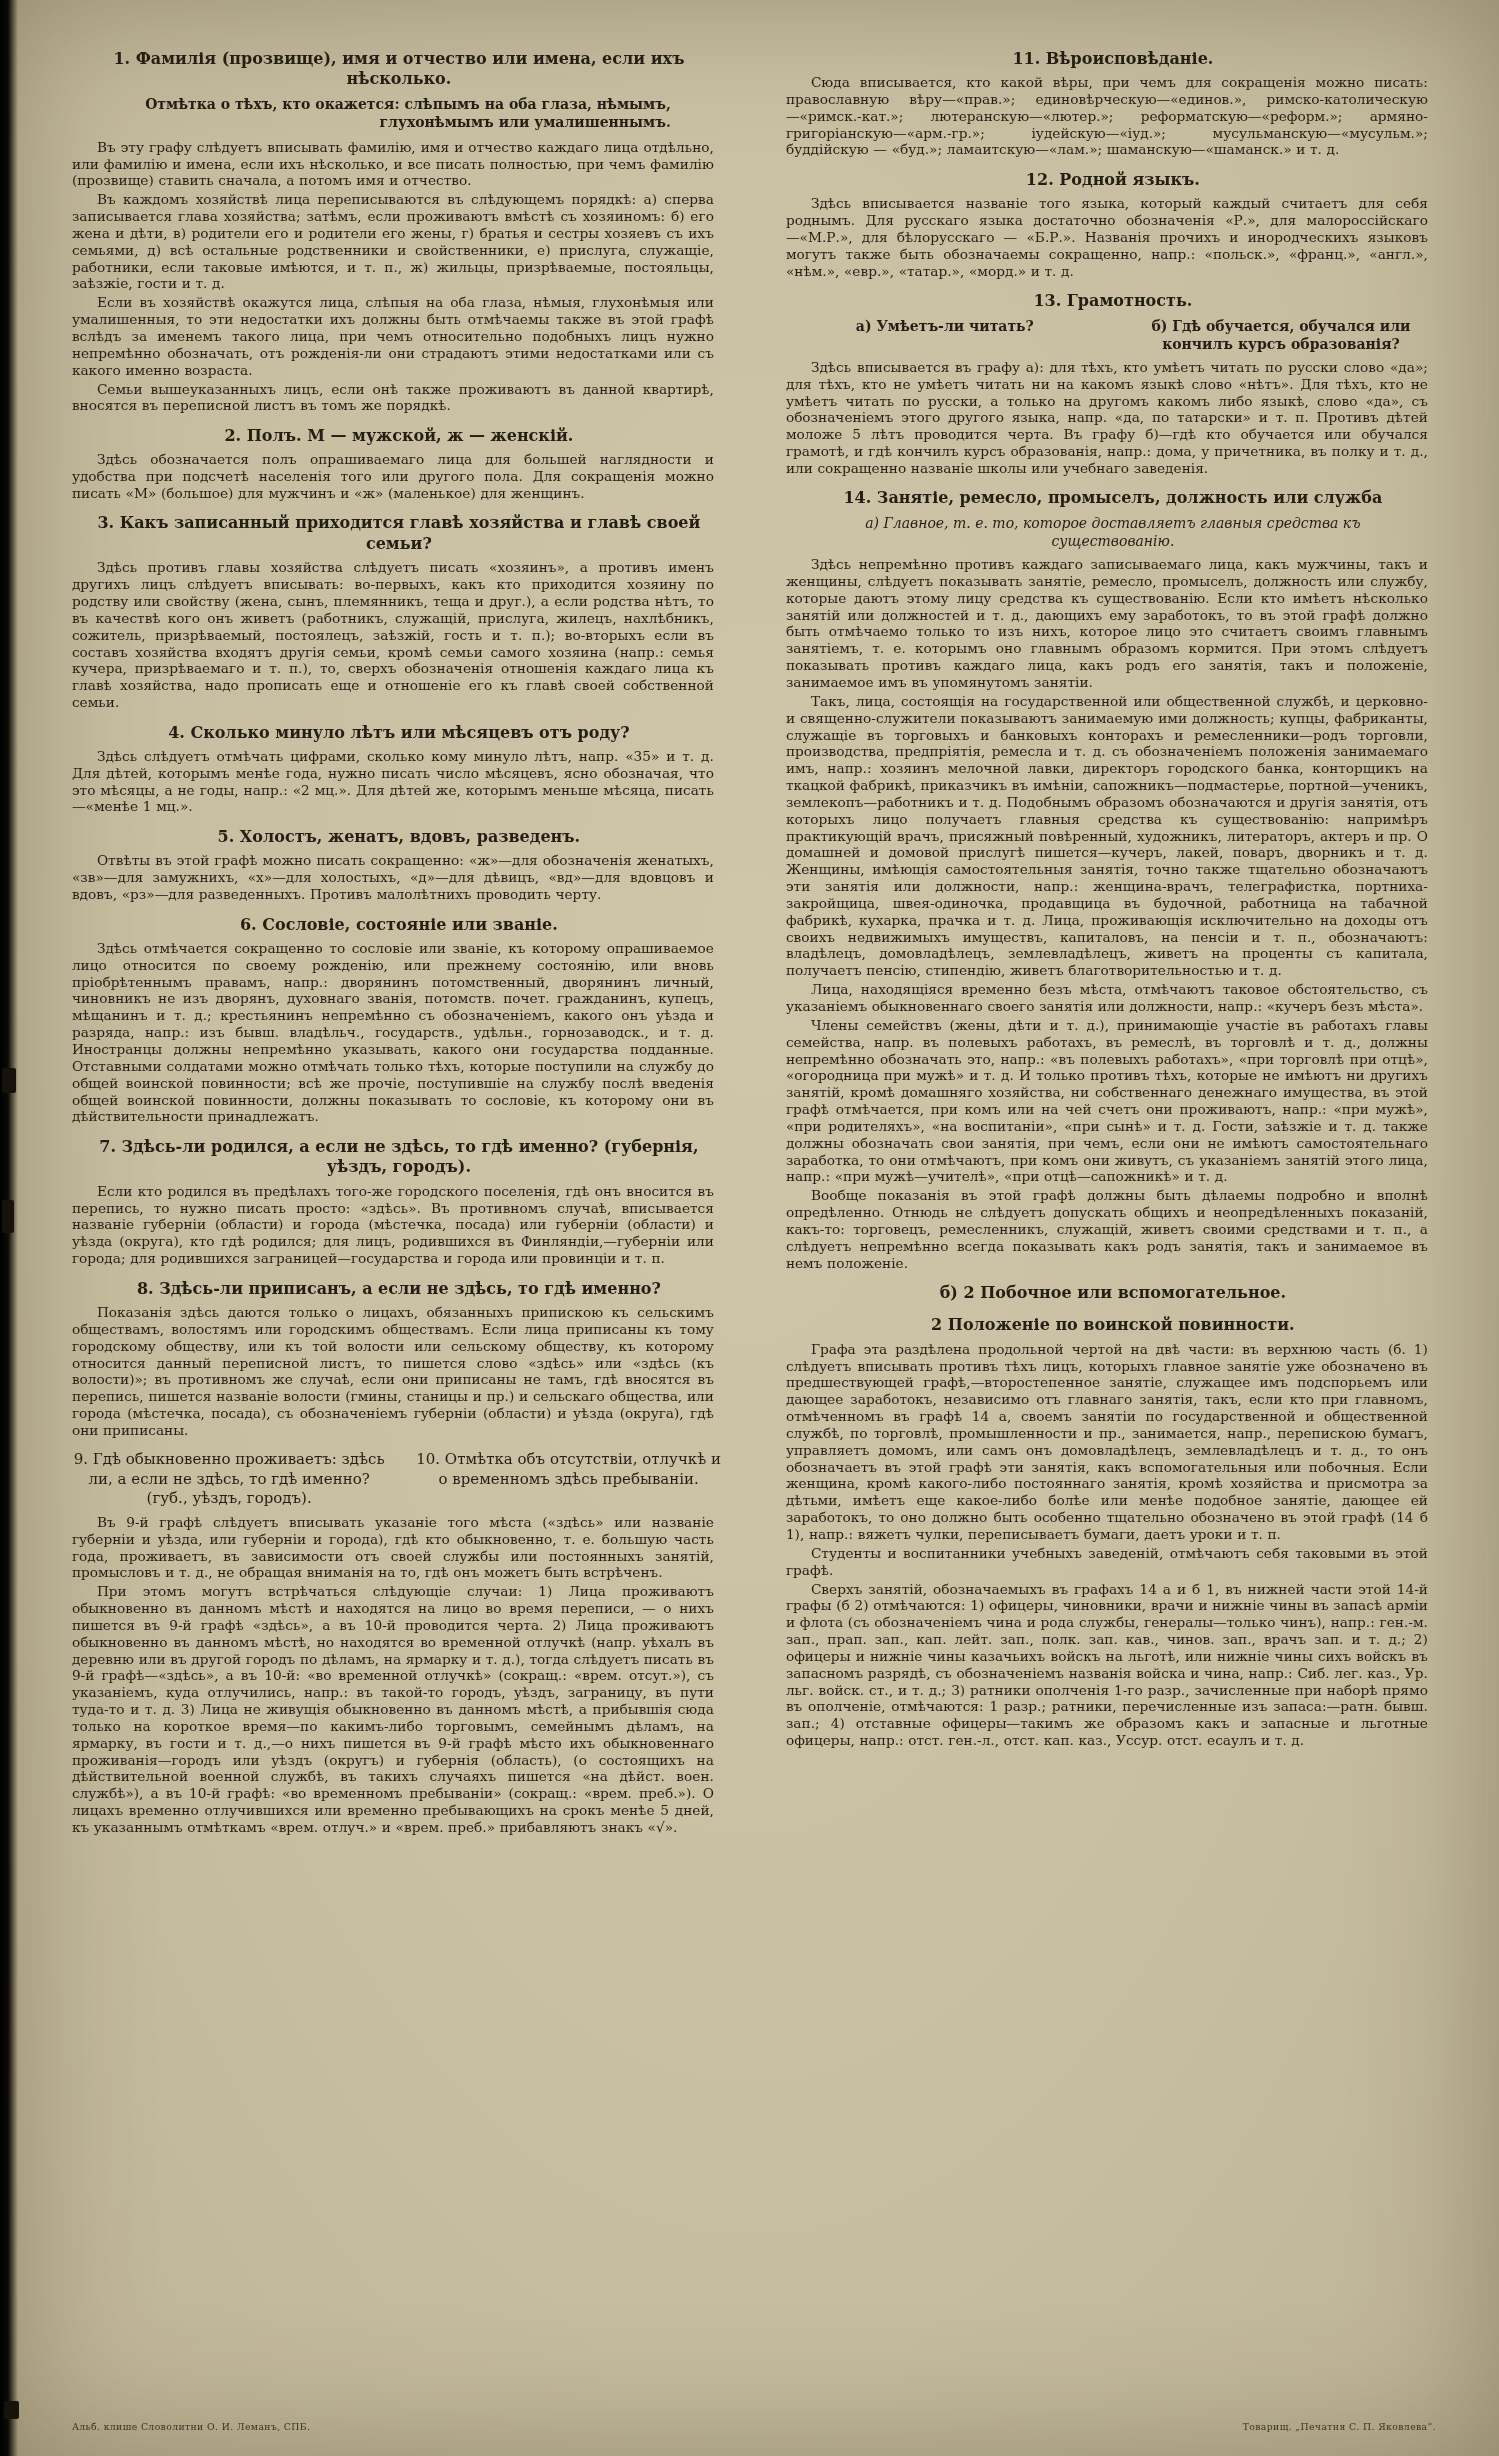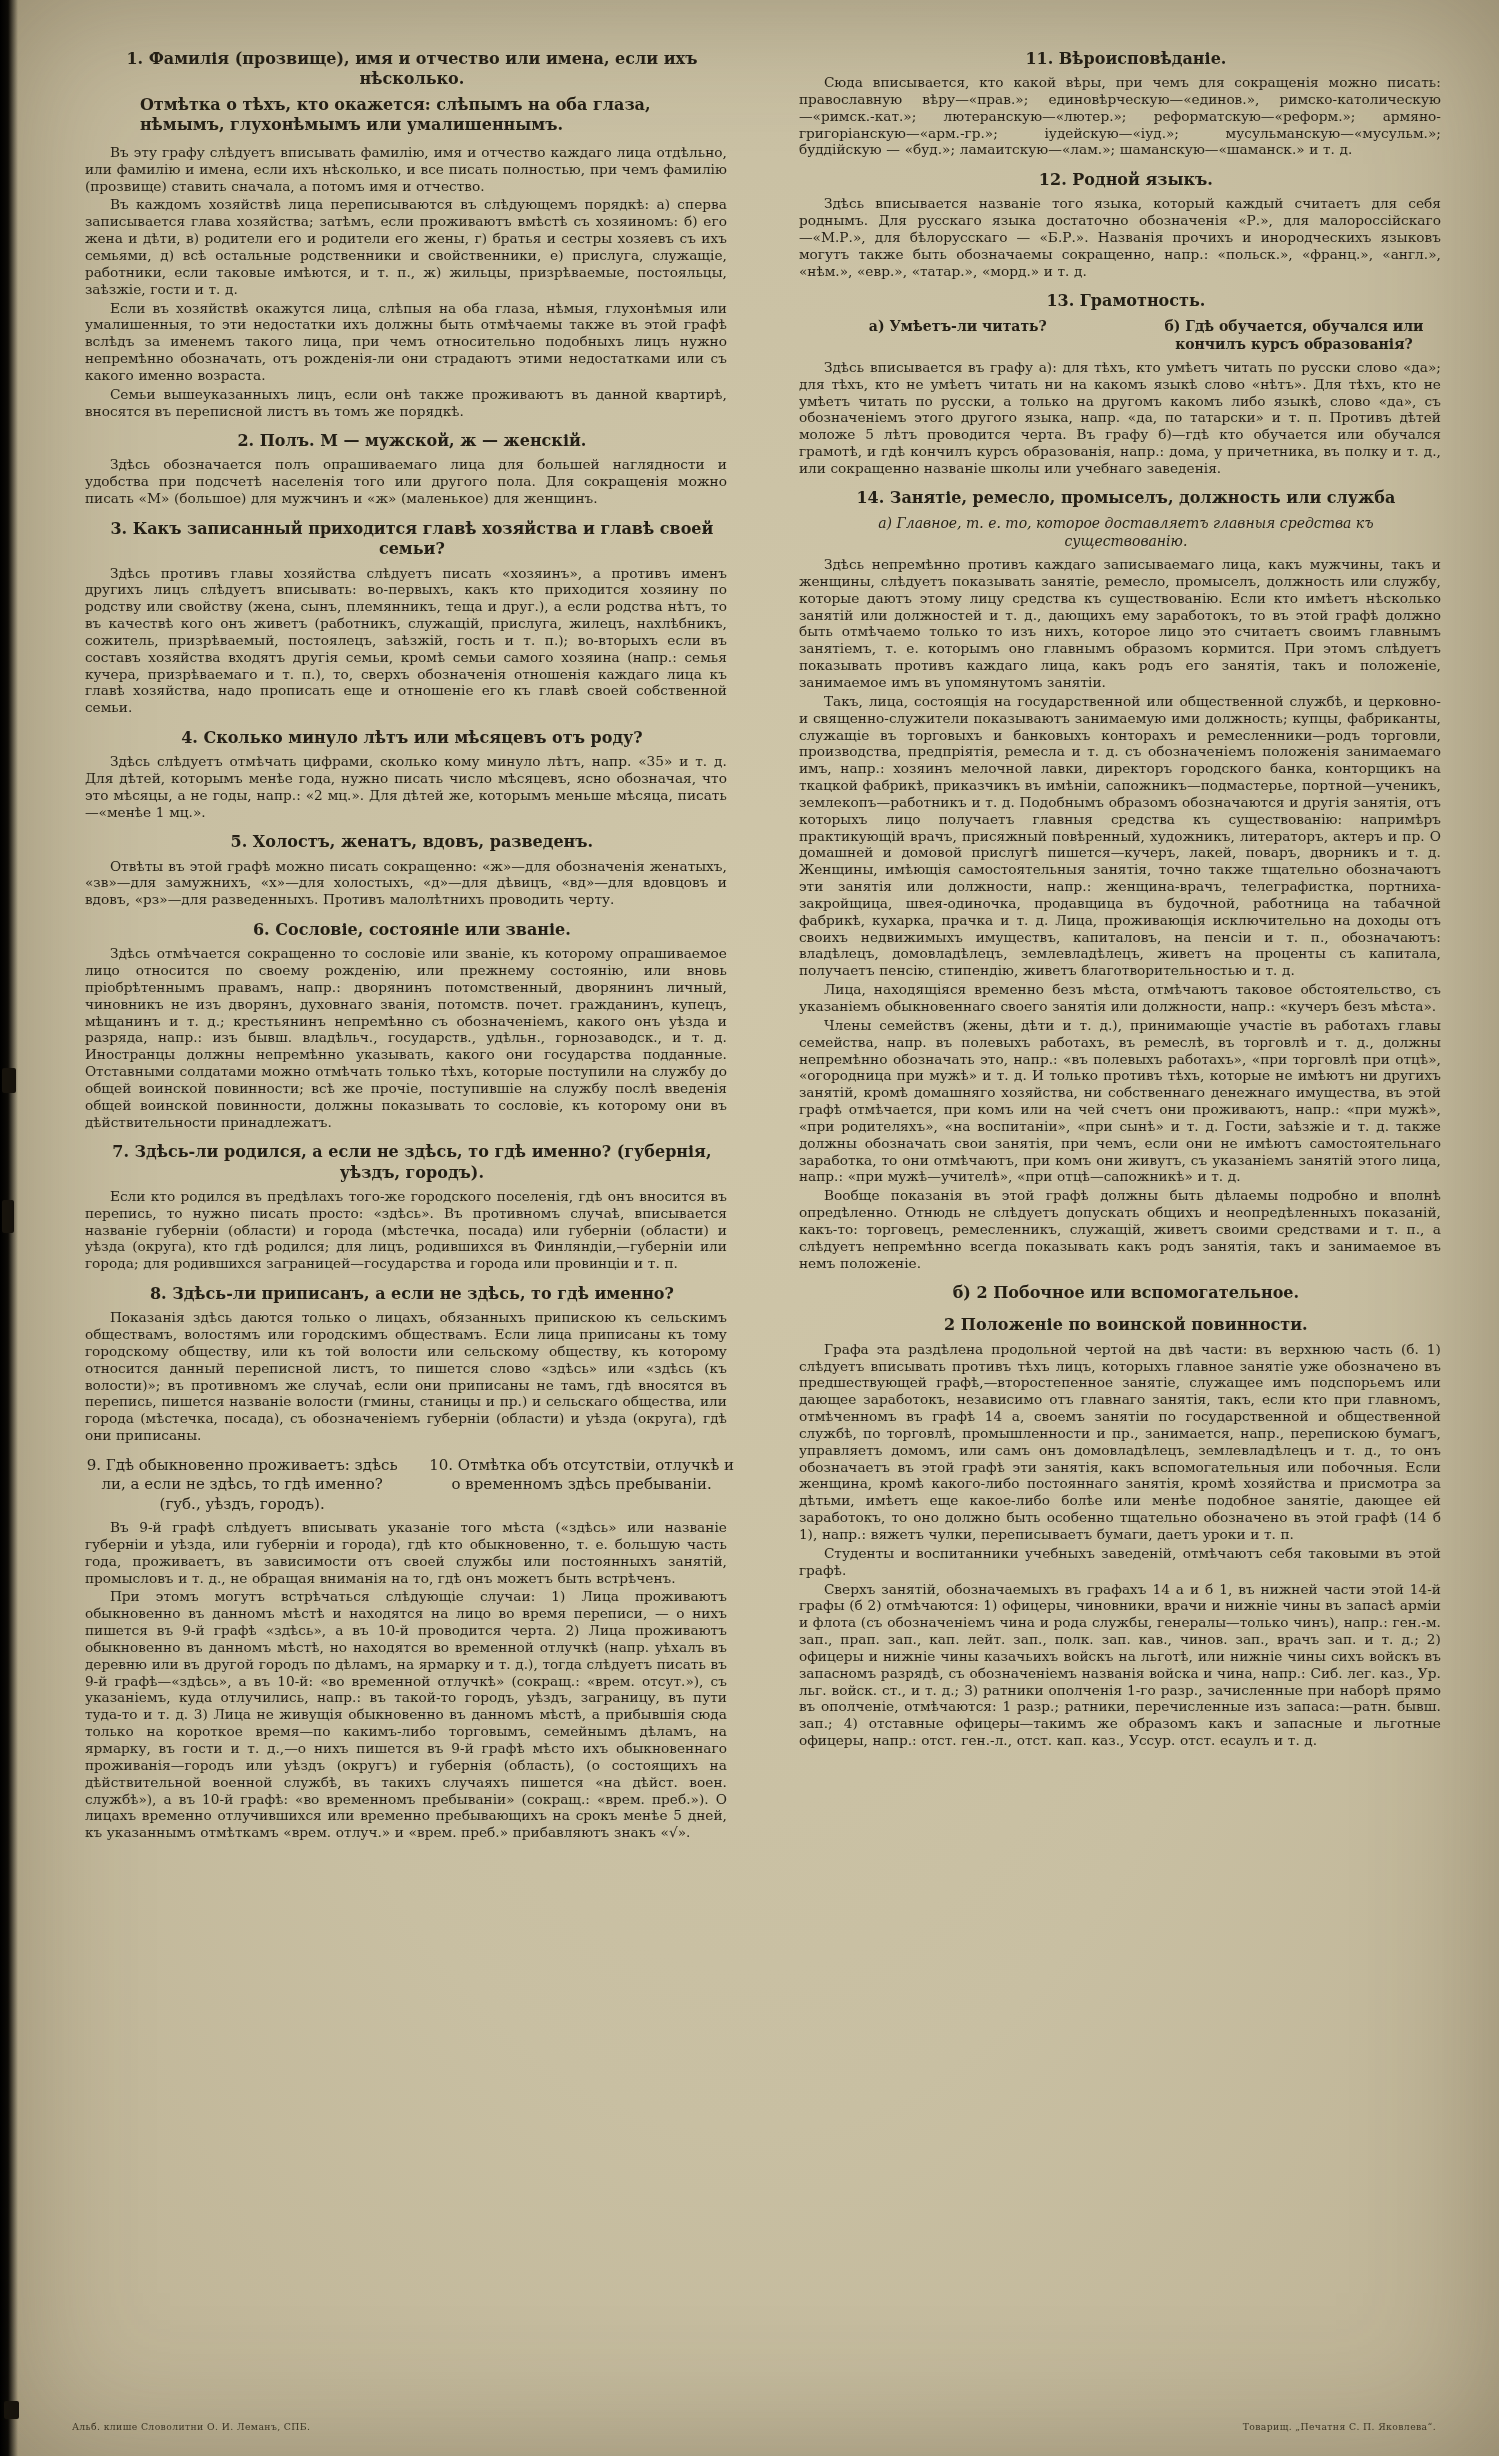--- a/index.html
+++ b/index.html
@@ -18,34 +18,34 @@
   }
   .edge-strip{
     position:absolute;left:0;top:0;bottom:0;width:17.6px;
     background:linear-gradient(to right,#000 0%,#0d0b07 45%,rgba(20,17,12,0) 100%);
   }
   .edge-mark{position:absolute;background:#17130c;border-radius:2px;}
   .m1{left:2px;top:1068px;width:13.7px;height:25px;}
   .m2{left:2px;top:1200px;width:11.7px;height:33px;}
   .m3{left:3.9px;top:2401px;width:15.6px;height:17.6px;}
   .content{
-    position:absolute;left:79px;top:37px;width:1369px;
+    position:absolute;left:66px;top:37px;width:1369px;
     display:flex;gap:60px;
   }
   .col{width:654px;box-sizing:border-box;}
   .doc-section{margin:0 0 5.9px 0;}
   .sec-heading{
     font-size:16px;font-weight:bold;text-align:center;
     margin:11.7px 25px 4.9px;line-height:1.28;
   }
   .heading-pair{display:flex;gap:25px;align-items:flex-start;margin:11.7px 0 4.9px;}
   .pair-cell{flex:1;font-size:15px;font-weight:normal;text-align:center;margin:0;line-height:1.3;}
   .sec-note{
-    font-weight:bold;text-align:left;
-    margin:2px 55px 7.8px;font-size:16px;line-height:1.3;
+    font-weight:bold;text-align:right;
+    margin:2px 55px 7.8px;font-size:14px;line-height:1.3;
   }
   .subhead-row{display:flex;gap:30px;margin:3.9px 5.9px 5.9px;}
   .subhead{flex:1;font-size:14px;font-weight:bold;text-align:center;margin:0;line-height:1.3;}
   .sub-italic{
     font-style:italic;text-align:center;margin:2px 29px 5.9px;
     font-size:14px;line-height:1.3;
   }
   .para{
     font-size:13.7px;line-height:1.23;text-align:justify;
     text-indent:25px;margin:0 12px 2px 0;

